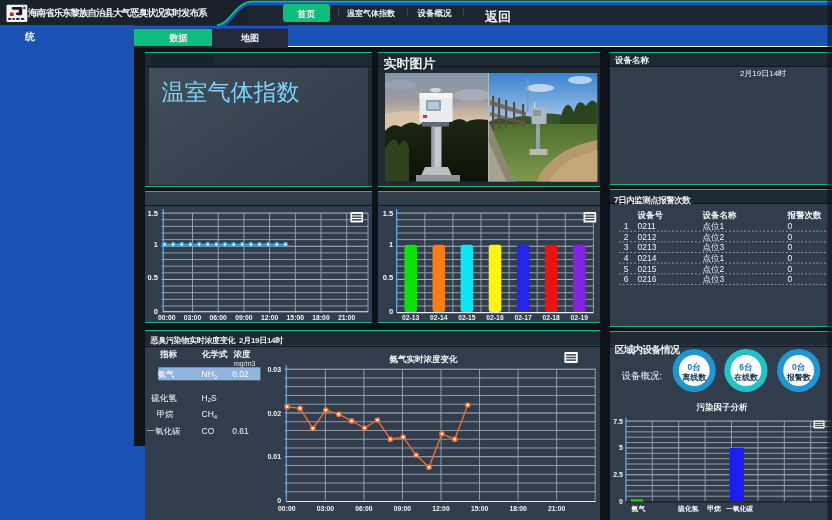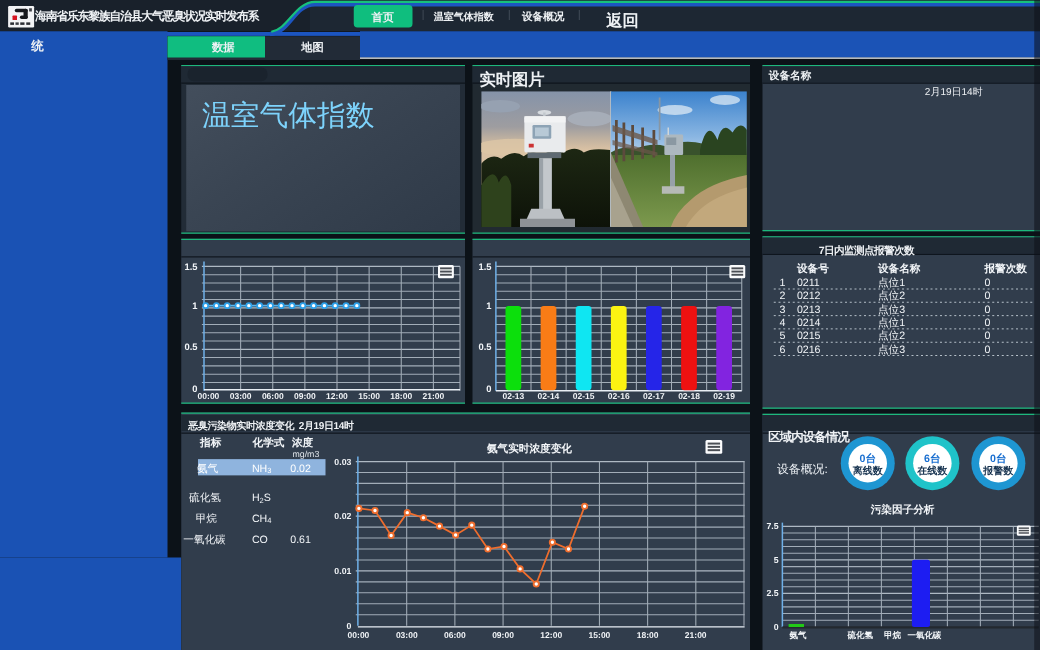--- a/index.html
+++ b/index.html
@@ -70,21 +70,21 @@
 
   <div class="abs" style="left:609.5px;top:51.5px;width:222.5px;height:133.5px;background:#313d4c;border-top:1.6px solid #1db87c;border-bottom:1.6px solid #1db87c;box-sizing:border-box;"></div>
   <div class="abs" style="left:609.5px;top:53px;width:222.5px;height:12.9px;background:#1f2934;"></div>
   <div class="abs" style="left:609.5px;top:65.9px;width:222.5px;height:1.6px;background:#0e151d;"></div>
   <div class="abs ttl" style="left:615px;top:55px;font-size:8.5px;">设备名称</div>
   <div class="abs" style="left:700px;top:68px;width:126px;text-align:center;font-size:8px;color:#eef1f4;">2月19日14时</div>
 
   <div class="abs" style="left:609.5px;top:188.5px;width:222.5px;height:138.3px;background:#313d4c;border-top:1.6px solid #1db87c;border-bottom:1.6px solid #1db87c;box-sizing:border-box;"></div>
   <div class="abs" style="left:609.5px;top:190px;width:222.5px;height:12.9px;background:#1f2934;"></div>
   <div class="abs" style="left:609.5px;top:202.9px;width:222.5px;height:1.6px;background:#0e151d;"></div>
-  <div class="abs ttl" style="left:614px;top:195px;font-size:8.5px;letter-spacing:-0.5px;margin-left:41px;">7日内监测点报警次数</div>
+  <div class="abs ttl" style="left:614px;top:195px;font-size:8.5px;letter-spacing:-0.5px;">7日内监测点报警次数</div>
 
   <div class="abs" style="left:145px;top:191px;width:226.5px;height:132px;background:#313d4c;border-top:1.6px solid #1db87c;border-bottom:1.6px solid #1db87c;box-sizing:border-box;"></div>
   <div class="abs" style="left:145px;top:204.8px;width:226.5px;height:1.6px;background:#10171f;"></div>
 
   <div class="abs" style="left:378px;top:191px;width:222px;height:132px;background:#313d4c;border-top:1.6px solid #1db87c;border-bottom:1.6px solid #1db87c;box-sizing:border-box;"></div>
   <div class="abs" style="left:378px;top:204.8px;width:222px;height:1.6px;background:#10171f;"></div>
 
   <div class="abs" style="left:145px;top:330px;width:455px;height:190px;background:#313d4c;border-top:1.6px solid #1db87c;box-sizing:border-box;"></div>
   <div class="abs" style="left:145px;top:331.6px;width:455px;height:13.9px;background:#1f2934;"></div>
   <div class="abs" style="left:145px;top:345.5px;width:455px;height:1.6px;background:#0e151d;"></div>

